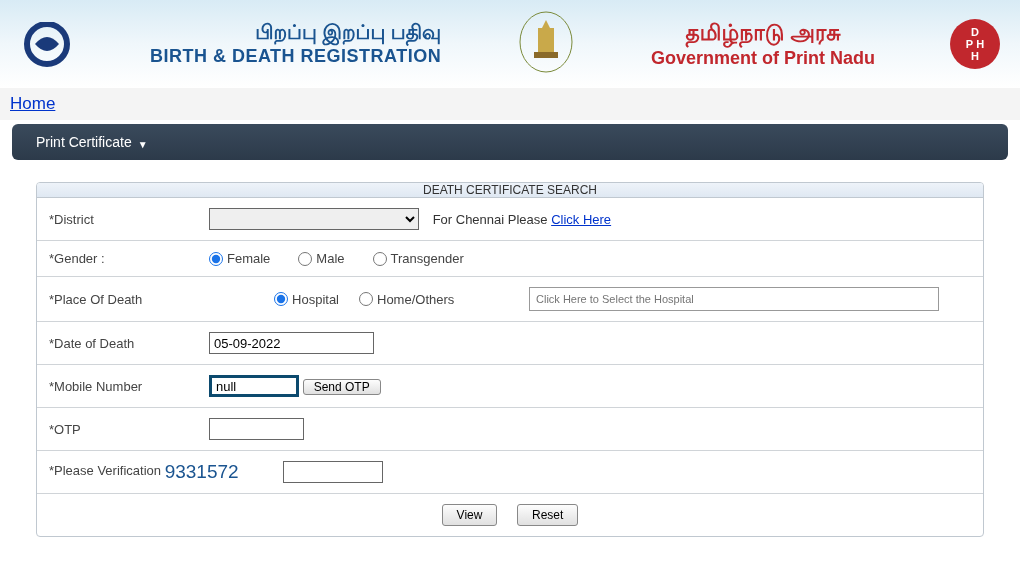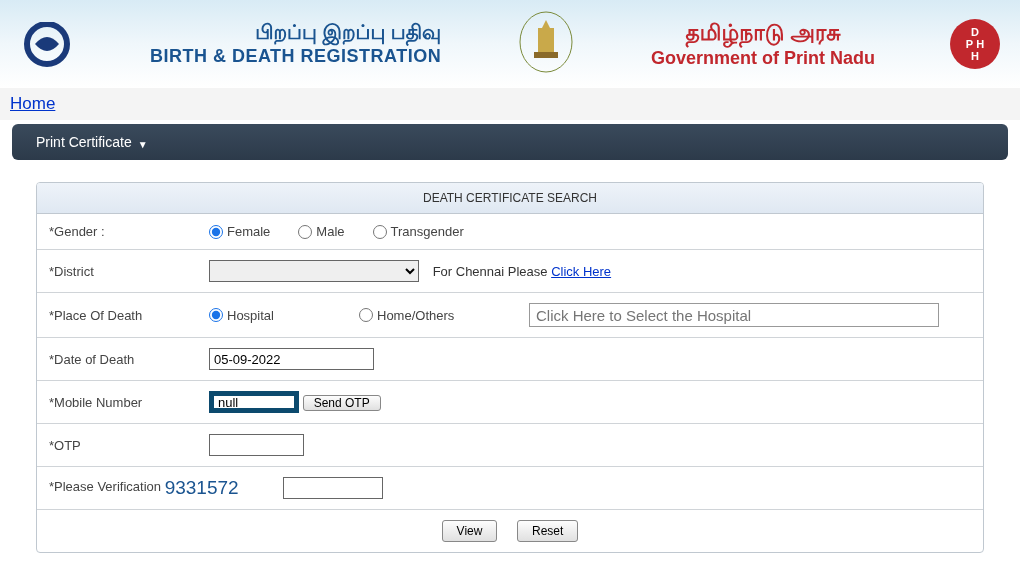--- a/index.html
+++ b/index.html
@@ -42,40 +42,39 @@
     .content-area { padding: 18px 36px; }
     .search-panel {
       border: 1px solid #c0c8d0;
       border-radius: 4px;
       overflow: hidden;
     }
     .panel-header {
       background: linear-gradient(to bottom, #eef3f9 0%, #dfe8f2 100%);
       border-bottom: 1px solid #c0c8d0;
       text-align: center;
-      padding: 8px;
       font-size: 12px;
       color: #333;
     }
     .form-table { width: 100%; border-collapse: collapse; }
     .form-table td { border-bottom: 1px solid #d0d4d8; padding: 10px 12px; vertical-align: middle; font-size: 13px; color: #444; }
     .form-table tr:last-child td { border-bottom: none; }
     .label-cell { width: 160px; }
     
     .radio-group { display: flex; gap: 28px; align-items: center; }
     .radio-item { display: flex; align-items: center; gap: 4px; }
     input[type="radio"] { accent-color: #1a73e8; width: 14px; height: 14px; }
     
     select { width: 210px; height: 22px; border: 1px solid #666; background: #efefef; }
     .chennai-text { margin-left: 10px; color: #333; }
     .click-here { color: #0033cc; text-decoration: underline; }
     
-    .hospital-input { width: 410px; height: 24px; border: 1px solid #999; padding: 2px 6px; color: #888; font-size: 15px; }
+    .hospital-input { width: 410px; height: 24px; border: 1px solid #999; padding: 2px 6px; color: #888; font-size: 11px; }
     .date-input { width: 165px; height: 22px; border: 1px solid #666; padding: 2px 4px; font-size: 13px; }
-    .mobile-input { width: 90px; height: 22px; border: 5px solid #0c4a6e; padding: 2px 4px; font-size: 13px; }
+    .mobile-input { width: 90px; height: 22px; border: 3px solid #0c4a6e; padding: 2px 4px; font-size: 13px; }
     .otp-input { width: 95px; height: 22px; border: 1px solid #666; padding: 2px 4px; }
     .verify-display { color: #1a5490; font-size: 19px; display: inline-block; width: 115px; vertical-align: middle; }
     .verify-input { width: 100px; height: 22px; border: 1px solid #666; padding: 2px 4px; vertical-align: middle; }
     
     .btn { background: linear-gradient(to bottom, #fdfdfd, #e0e0e0); border: 1px solid #888; border-radius: 3px; padding: 0 10px; font-size: 12px; cursor: pointer; }
     .action-row { text-align: center; padding: 10px; }
     .action-row .btn { margin: 0 8px; padding: 3px 14px; }
   </style>
 </head>
 <body>
@@ -118,52 +117,52 @@
     <span class="caret-down">▼</span>
   </div>
 </div>
 
 <div class="content-area">
   <div class="search-panel">
     <div class="panel-header">DEATH CERTIFICATE SEARCH</div>
     <table class="form-table">
       <tbody>
           <tr>
+        <td class="label-cell">*District</td>
+        <td>
+          <select></select>
+          <span class="chennai-text">
+            <span>For Chennai Please </span><a href="#" class="click-here">Click Here</a>
+          </span>
+        </td>
+      </tr>
+      <tr>
         <td class="label-cell">*Gender :</td>
         <td>
           <div class="radio-group">
             <label class="radio-item">
               <input type="radio" name="gender" checked="" style="">
               <span>Female</span>
             </label>
             <label class="radio-item">
               <input type="radio" name="gender" style="">
               <span>Male</span>
             </label>
             <label class="radio-item">
               <input type="radio" name="gender" style="">
               <span>Transgender</span>
             </label>
           </div>
         </td>
       </tr>
       <tr>
-        <td class="label-cell">*District</td>
-        <td>
-          <select></select>
-          <span class="chennai-text">
-            <span>For Chennai Please </span><a href="#" class="click-here">Click Here</a>
-          </span>
-        </td>
-      </tr>
-      <tr>
         <td class="label-cell">*Place Of Death</td>
         <td>
           <div style="display:flex; align-items:center; gap:20px;">
-            <label class="radio-item" style="width:130px;">
+            <label class="radio-item" style="width:130px;justify-content:flex-end;">
               <input type="radio" name="pod" checked="" style="">
               <span>Hospital</span>
             </label>
             <label class="radio-item" style="width:150px;">
               <input type="radio" name="pod" style="">
               <span>Home/Others</span>
             </label>
             <input type="text" class="hospital-input" placeholder="Click Here to Select the Hospital" style="">
           </div>
         </td>

